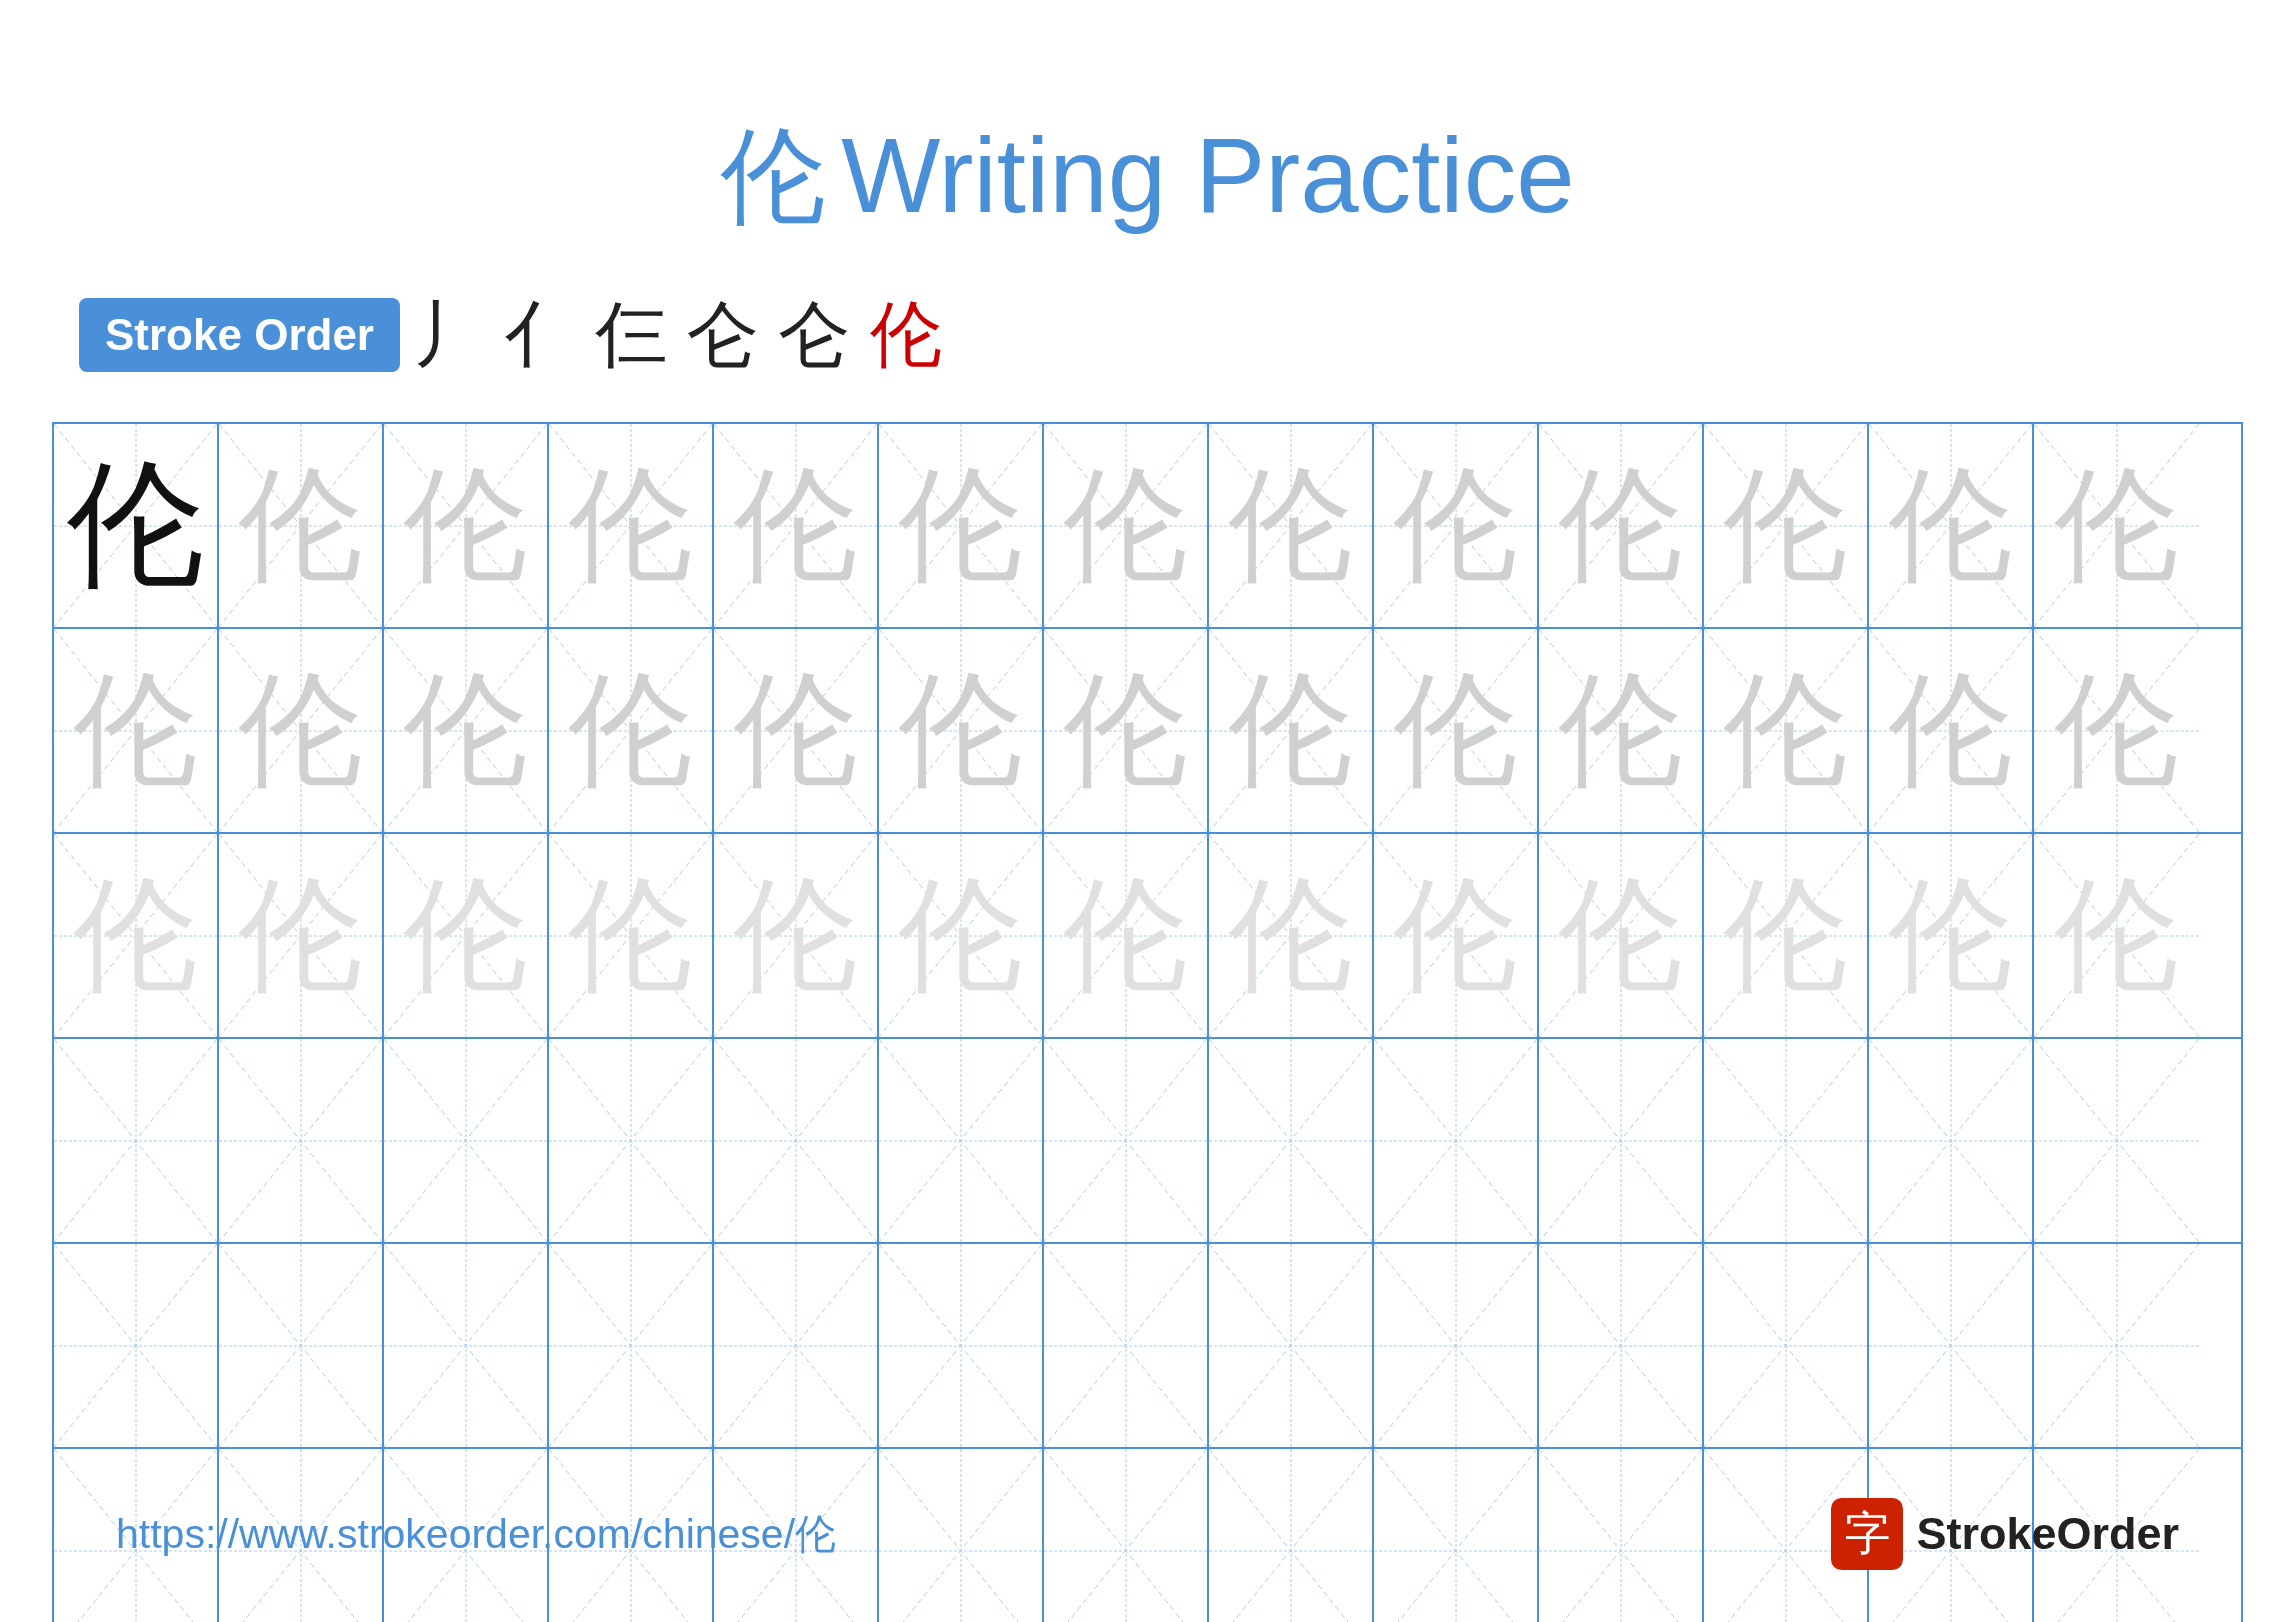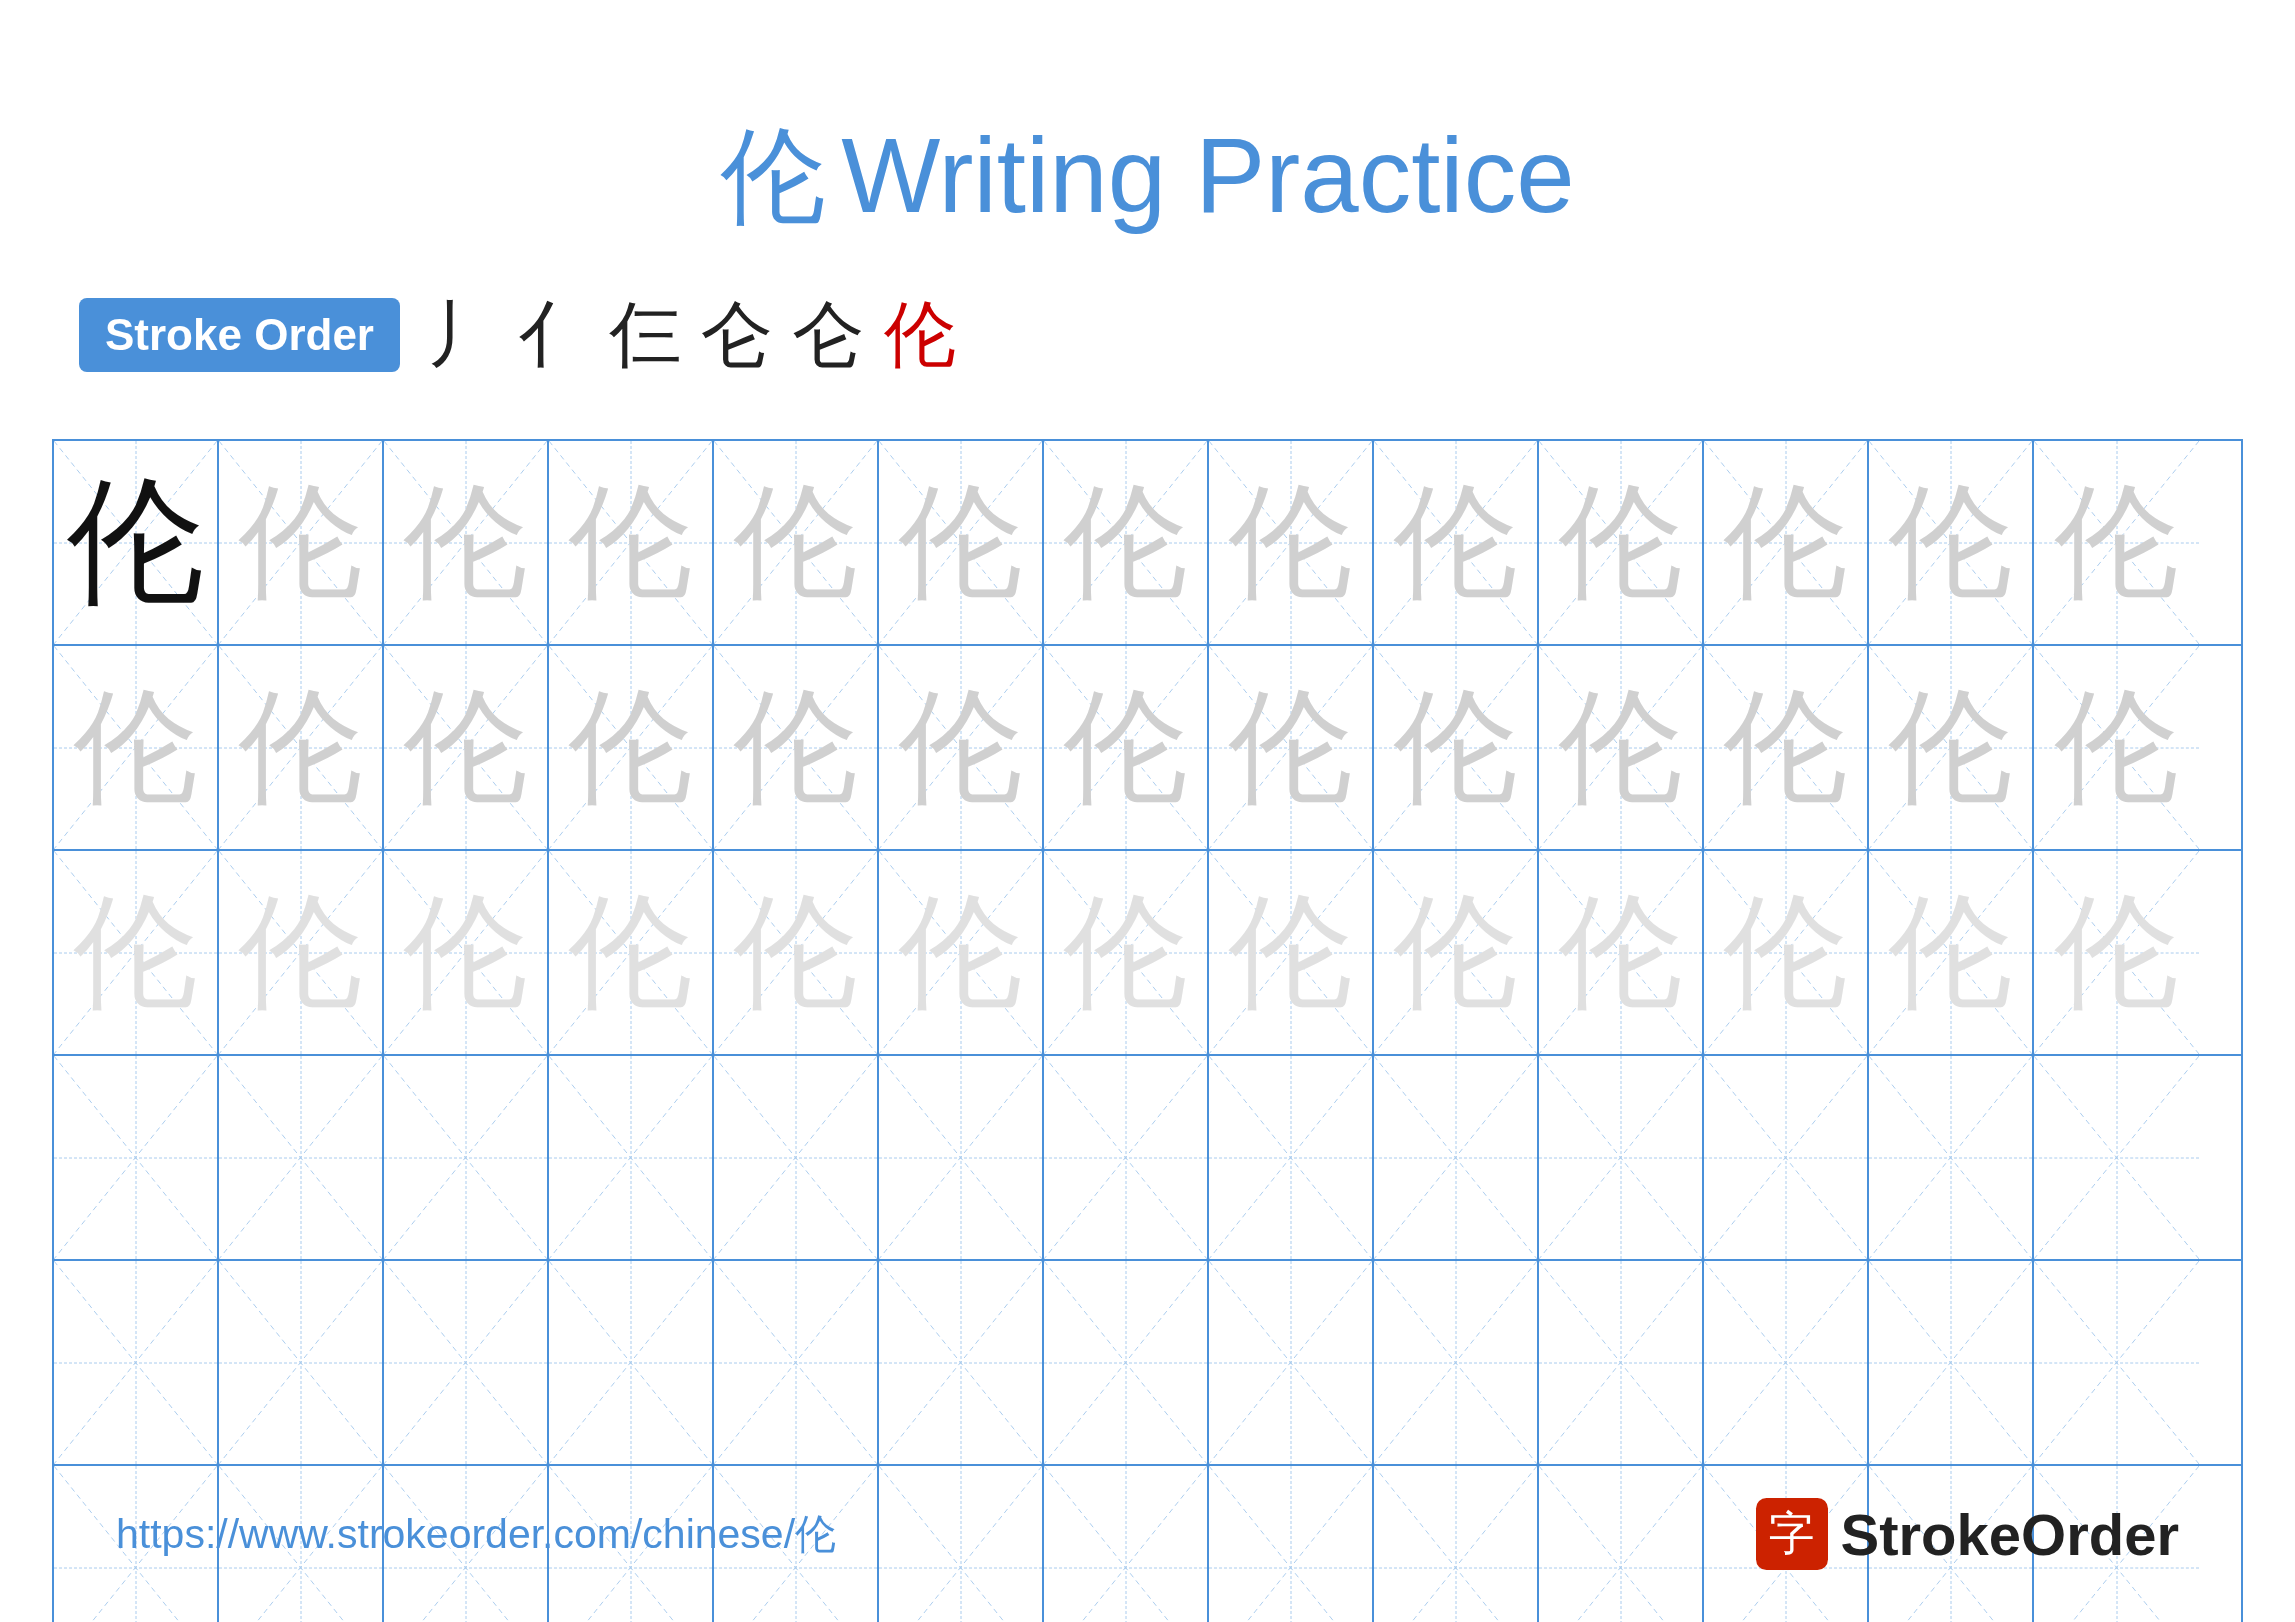--- a/index.html
+++ b/index.html
@@ -29,22 +29,22 @@
       color: #4a90d9;
       font-size: 105px;
       font-weight: 400;
       margin-left: 13px;
     }
 
     .stroke-order-row {
       display: flex;
       align-items: center;
       padding-left: 79px;
-      margin-bottom: 56px;
-      gap: 26px;
+      margin-bottom: 39px;
+      gap: 12px;
     }
 
     .stroke-order-badge {
       background: #4a90d9;
       color: white;
       font-size: 44px;
       font-weight: 600;
       padding: 11.8px 26px;
       border-radius: 7.9px;
       white-space: nowrap;
@@ -187,21 +187,21 @@
       border-radius: 10.5px;
       display: flex;
       align-items: center;
       justify-content: center;
       color: white;
       font-size: 46px;
       font-family: serif;
     }
 
     .footer-logo-text {
-      font-size: 58px;
+      font-size: 45px;
       font-weight: 700;
       color: #222;
     }
   </style>
 </head>
 <body>
 
 <div class="page-title">
   <span class="char">伦</span>
   <span class="text">Writing Practice</span>

